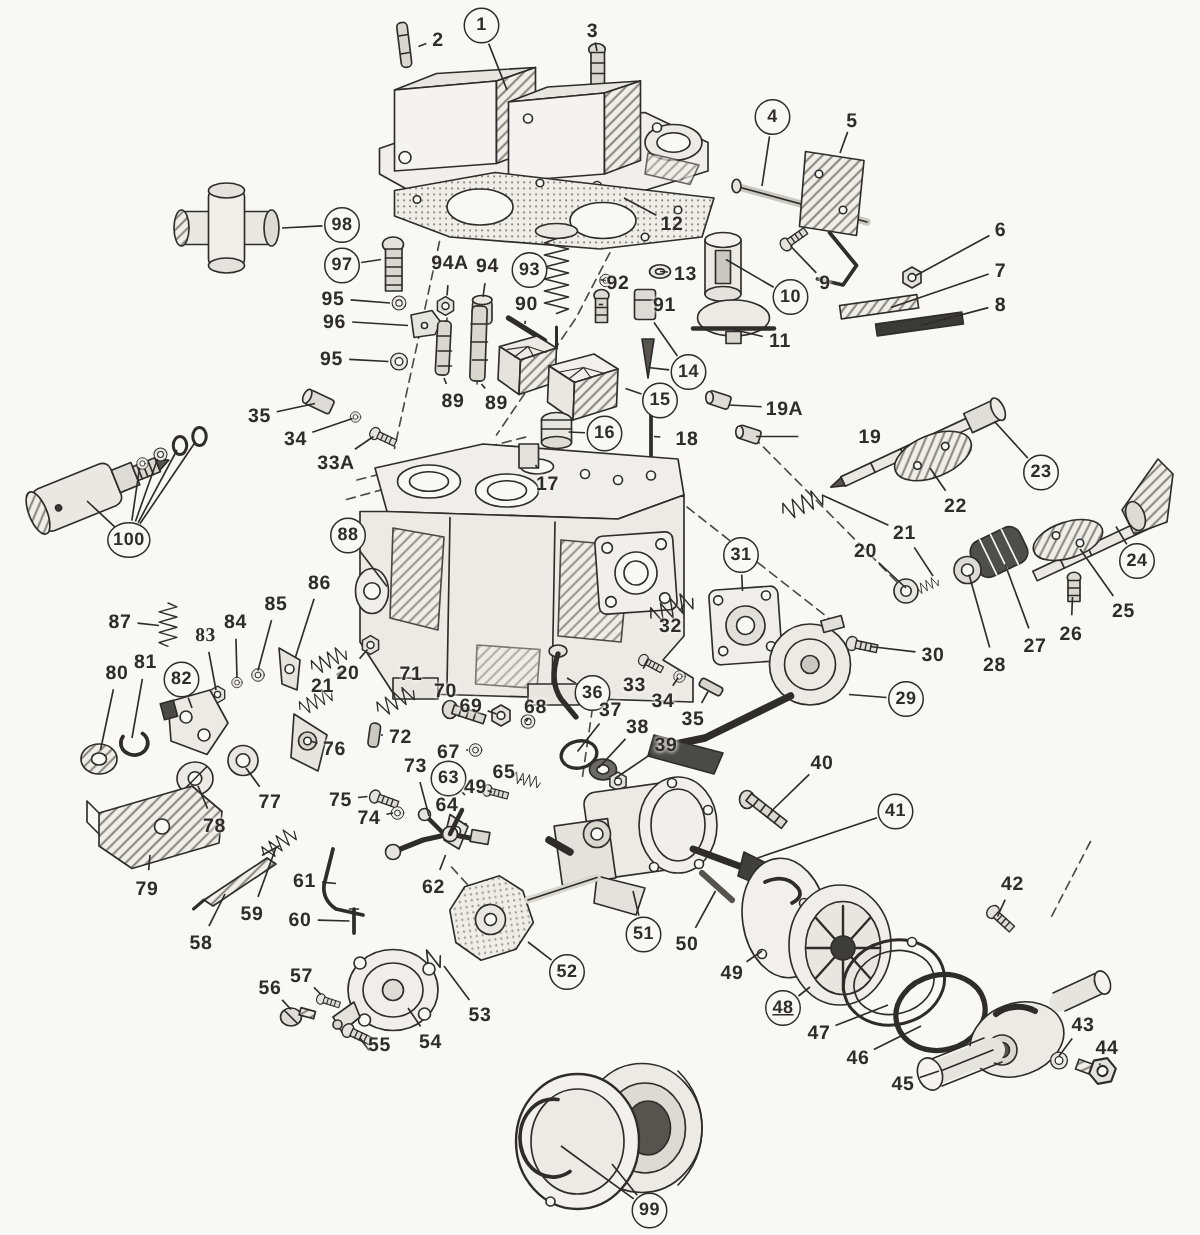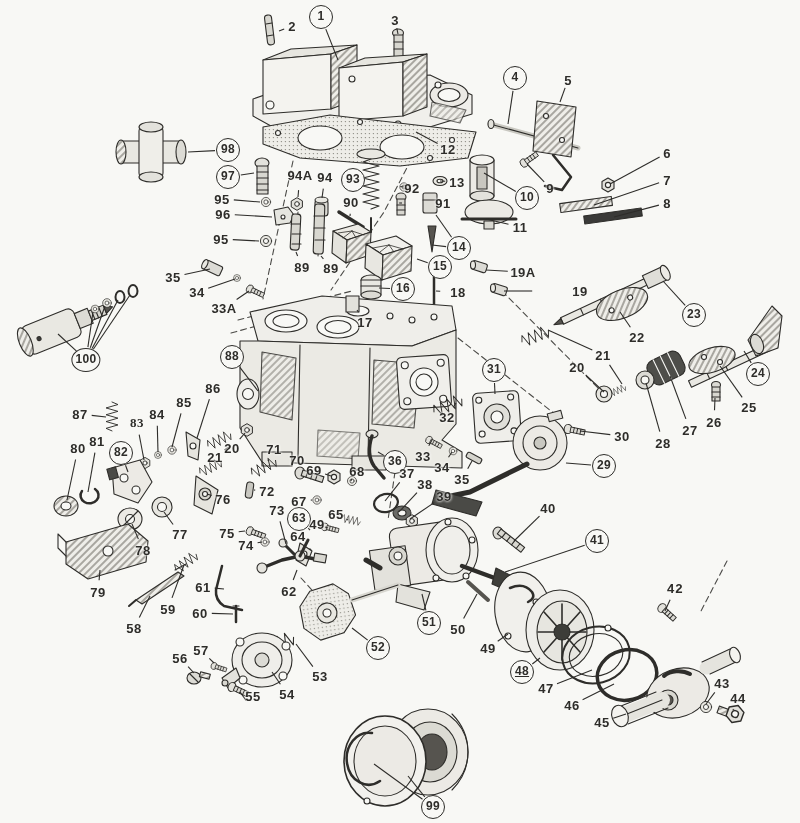--- a/index.html
+++ b/index.html
@@ -758,21 +758,21 @@
       <div class="label" style="left: 462px; top: 479px;">35</div>
       <div class="label" style="left: 224px; top: 308px;">33A</div>
       <div class="label" style="left: 197px; top: 292px;">34</div>
       <div class="label" style="left: 173px; top: 277px;">35</div>
       <div class="label circled" style="left: 395px; top: 462px;">36</div>
       <div class="label" style="left: 407px; top: 473px;">37</div>
       <div class="label" style="left: 425px; top: 484px;">38</div>
       <div class="label" style="left: 444px; top: 496px;">39</div>
       <div class="label" style="left: 548px; top: 508px;">40</div>
       <div class="label circled" style="left: 597px; top: 541px;">41</div>
-      <div class="label" style="left: 675px; top: 589px; font-family: Liberation Mono, monospace;">42</div>
+      <div class="label" style="left: 675px; top: 589px;">42</div>
       <div class="label" style="left: 722px; top: 683px;">43</div>
       <div class="label" style="left: 738px; top: 698px;">44</div>
       <div class="label" style="left: 602px; top: 722px;">45</div>
       <div class="label" style="left: 572px; top: 705px;">46</div>
       <div class="label" style="left: 546px; top: 688px;">47</div>
       <div class="label circled" style="left: 522px; top: 672px; text-decoration: underline;">48</div>
       <div class="label" style="left: 488px; top: 648px;">49</div>
       <div class="label" style="left: 458px; top: 629px;">50</div>
       <div class="label circled" style="left: 429px; top: 623px;">51</div>
       <div class="label circled" style="left: 378px; top: 648px;">52</div>

